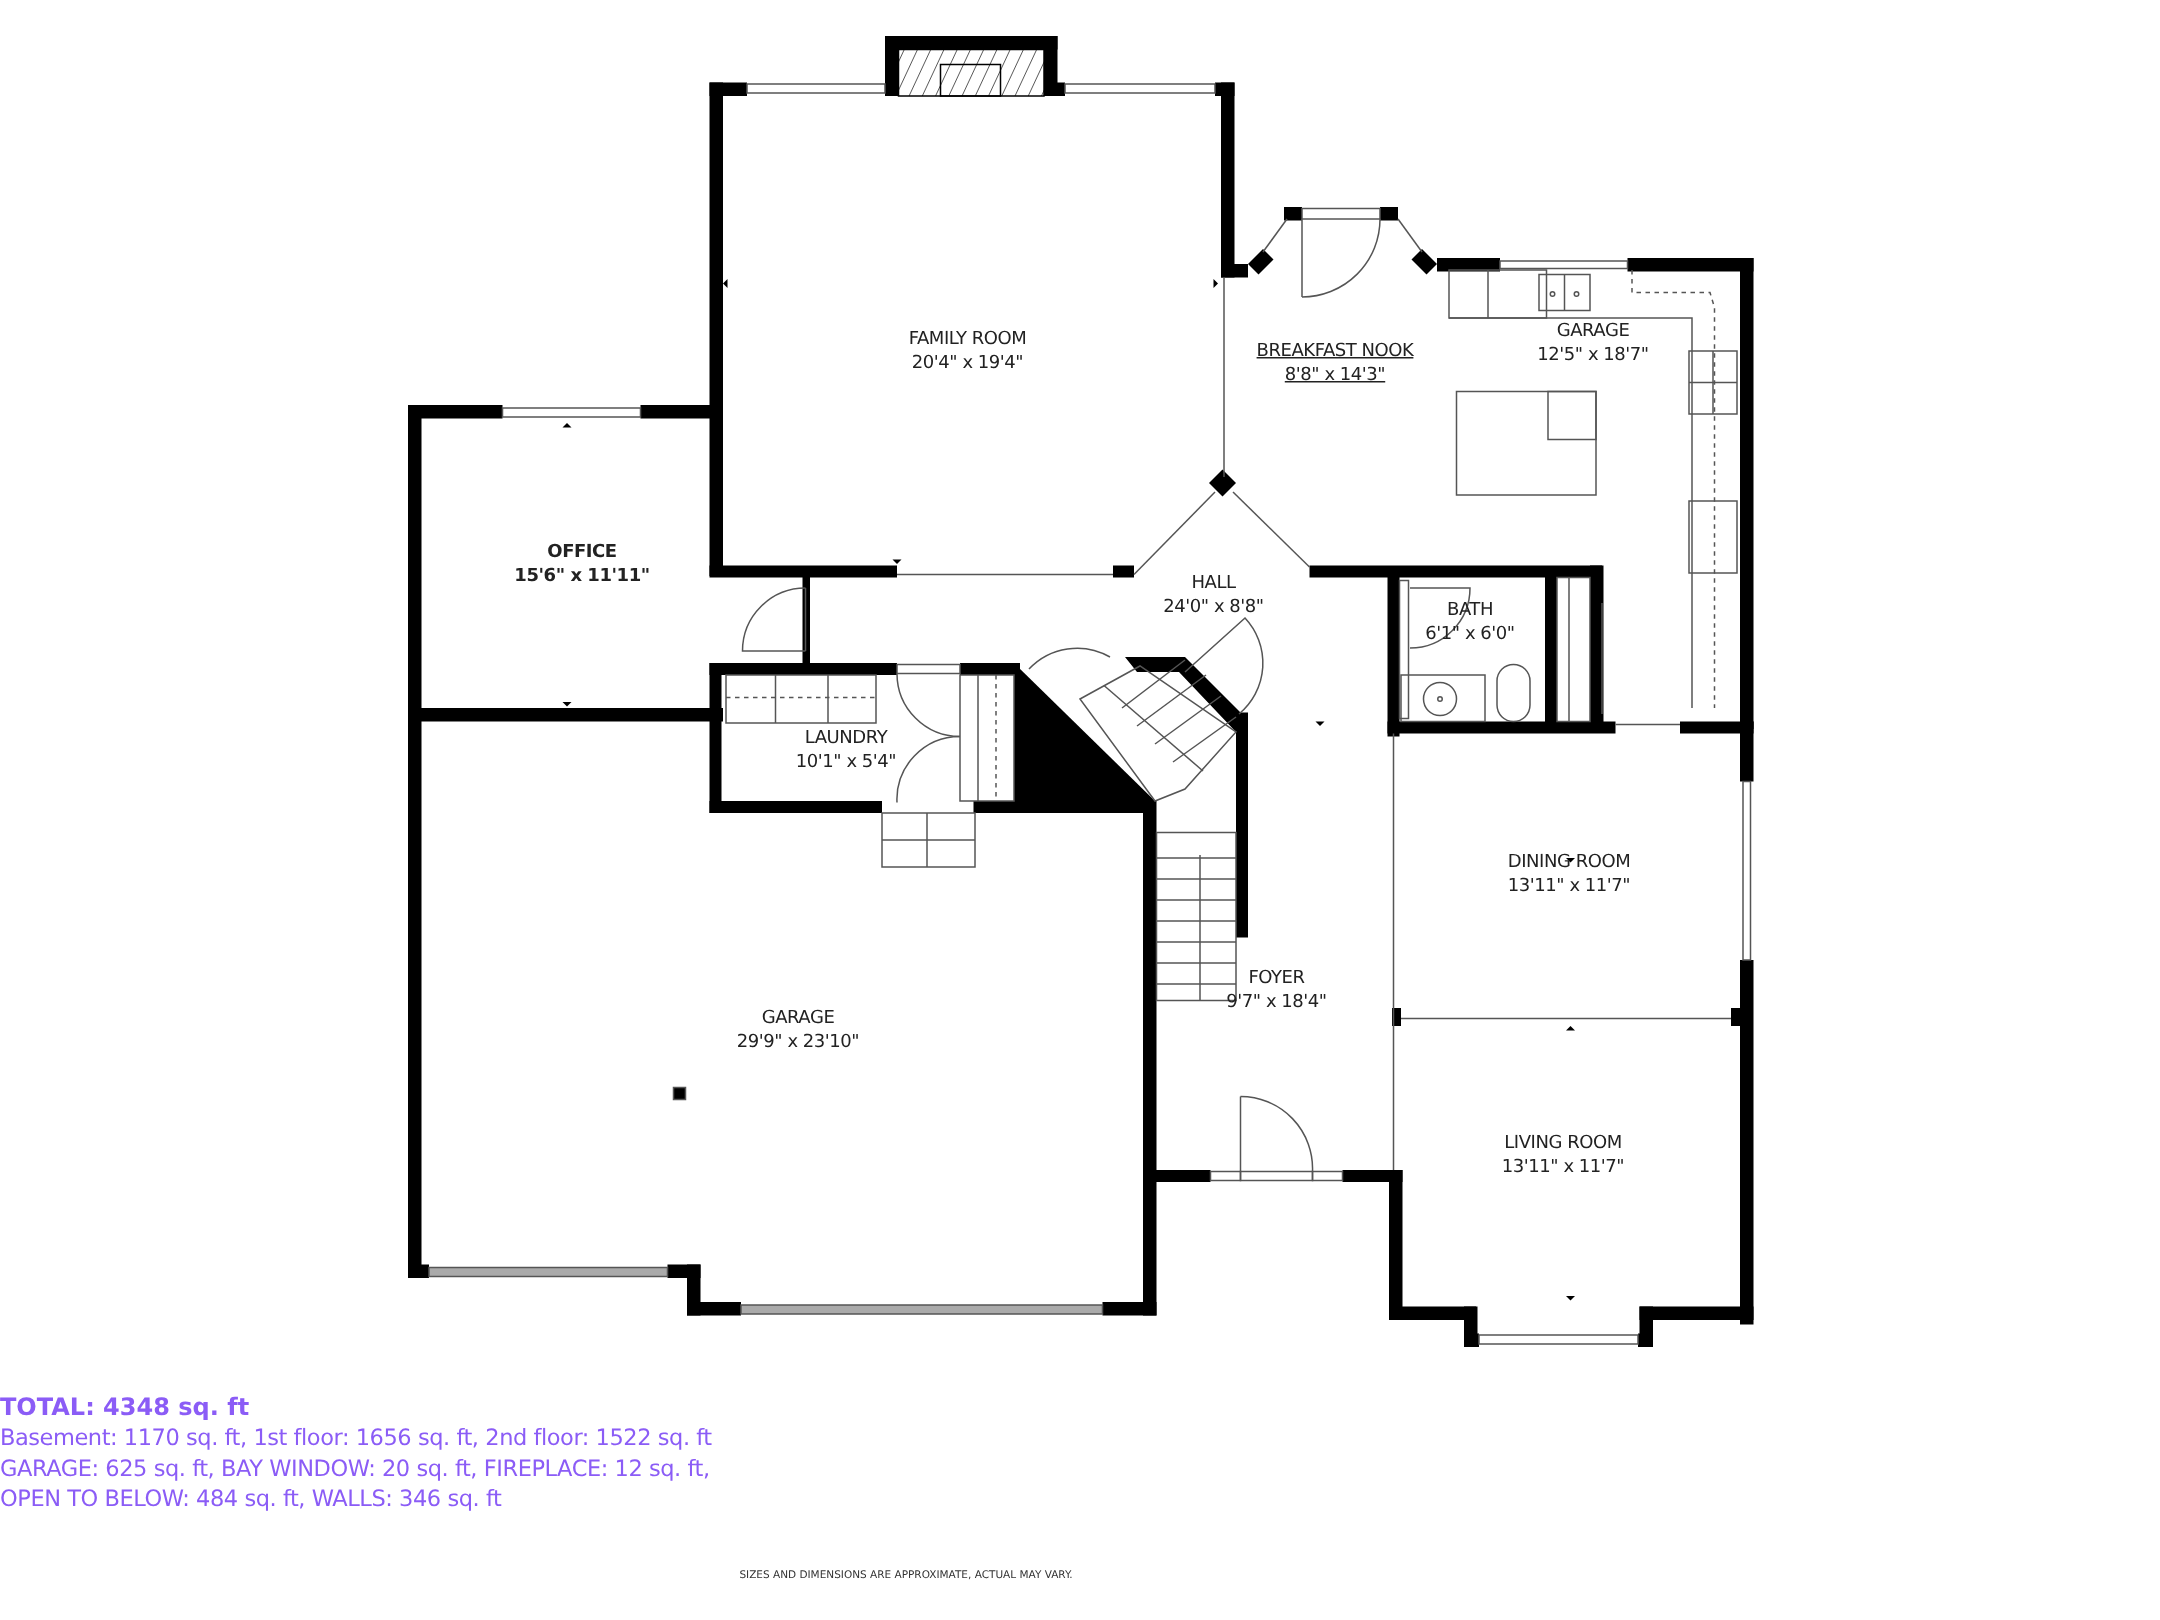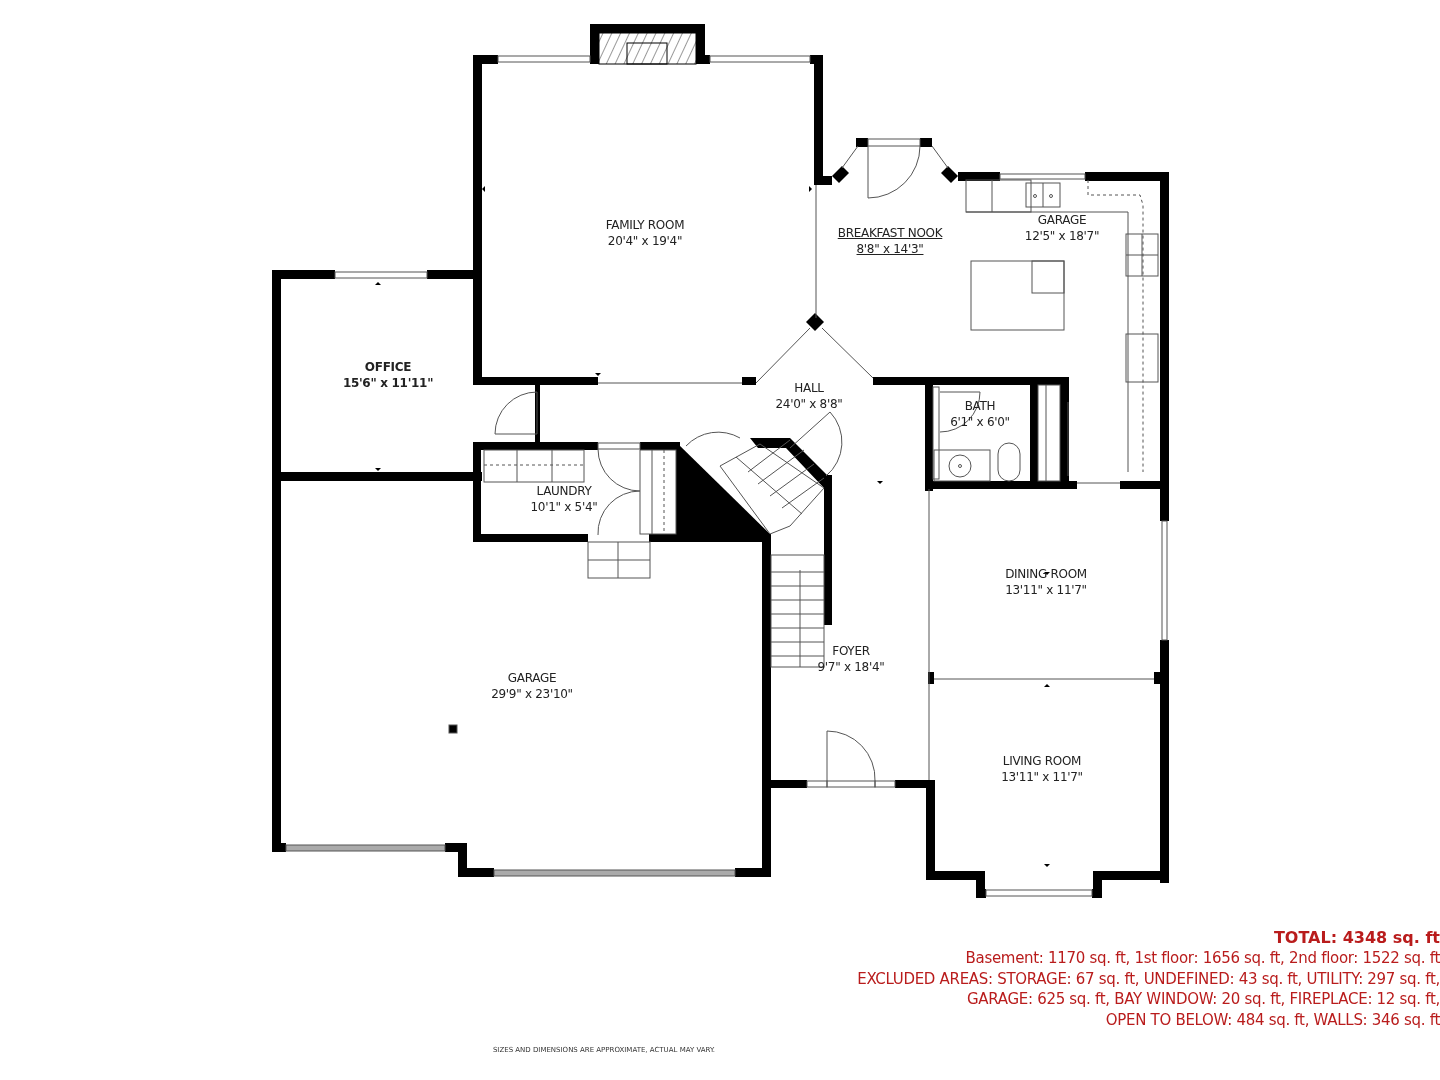--- a/index.html
+++ b/index.html
@@ -1,20 +1,20 @@
 <!DOCTYPE html>
 <html><head>
   <meta charset="utf-8">
   <style>
     html, body { margin:0; padding:0; background:#ffffff; }
     body { width:1440px; height:1080px; position:relative; overflow:hidden; font-family:"Liberation Sans", sans-serif; }
     #plan { position:absolute; left:0; top:0; width:1440px; height:1080px; }
     .room-label { position:absolute; text-align:center; color:#222; font-size:12px; line-height:16px; transform:translate(-50%,-50%); white-space:nowrap; font-family:"DejaVu Sans", sans-serif; letter-spacing:-0.3px; }
     .room-label .nm, .room-label .dm { display:block; }
-    #summary { position:absolute; left:0; top:927px; width:1440px; text-align:right; color:#b91c1c; font-family:"DejaVu Sans", sans-serif; }
+    #summary { position:absolute; left:0; top:927px; width:1440px; text-align:left; color:#8b5cf6; font-family:"DejaVu Sans", sans-serif; }
     #summary .total { font-weight:bold; font-size:16px; line-height:21px; }
     #summary .line { font-size:15px; line-height:20.5px; letter-spacing:-0.3px; }
     #disclaimer { position:absolute; left:0; top:1046px; width:1208px; text-align:center; font-size:7px; color:#333; font-family:"DejaVu Sans", sans-serif; }
   </style>
 </head>
 <body>
 
 <svg id="plan" width="1440" height="1080" viewBox="0 0 1440 1080" xmlns="http://www.w3.org/2000/svg">
   <defs>
     <pattern id="hatch" width="8" height="8" patternUnits="userSpaceOnUse" patternTransform="rotate(25)">
@@ -258,18 +258,17 @@
   </div>
   <div class="room-label" style="left:1042px;top:769px;">
     <span class="nm">LIVING ROOM</span>
     <span class="dm">13'11" x 11'7"</span>
   </div>
 </div>
 
 <div id="summary">
   <div class="total">TOTAL: 4348 sq. ft</div>
   <div class="line">Basement: 1170 sq. ft, 1st floor: 1656 sq. ft, 2nd floor: 1522 sq. ft</div>
-  <div class="line">EXCLUDED AREAS: STORAGE: 67 sq. ft, UNDEFINED: 43 sq. ft, UTILITY: 297 sq. ft,</div>
   <div class="line">GARAGE: 625 sq. ft, BAY WINDOW: 20 sq. ft, FIREPLACE: 12 sq. ft,</div>
   <div class="line">OPEN TO BELOW: 484 sq. ft, WALLS: 346 sq. ft</div>
 </div>
 
 <div id="disclaimer">SIZES AND DIMENSIONS ARE APPROXIMATE, ACTUAL MAY VARY.</div>
 
 </body></html>

